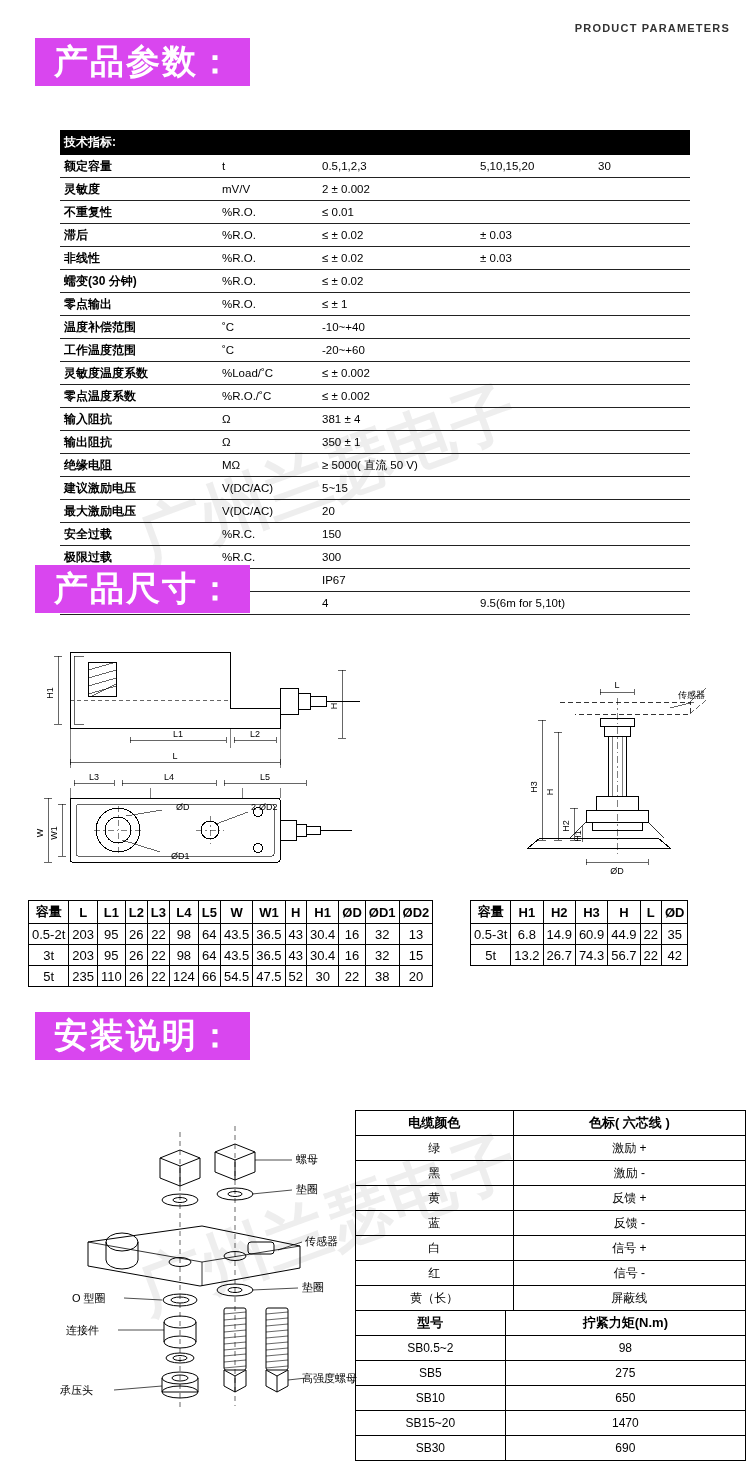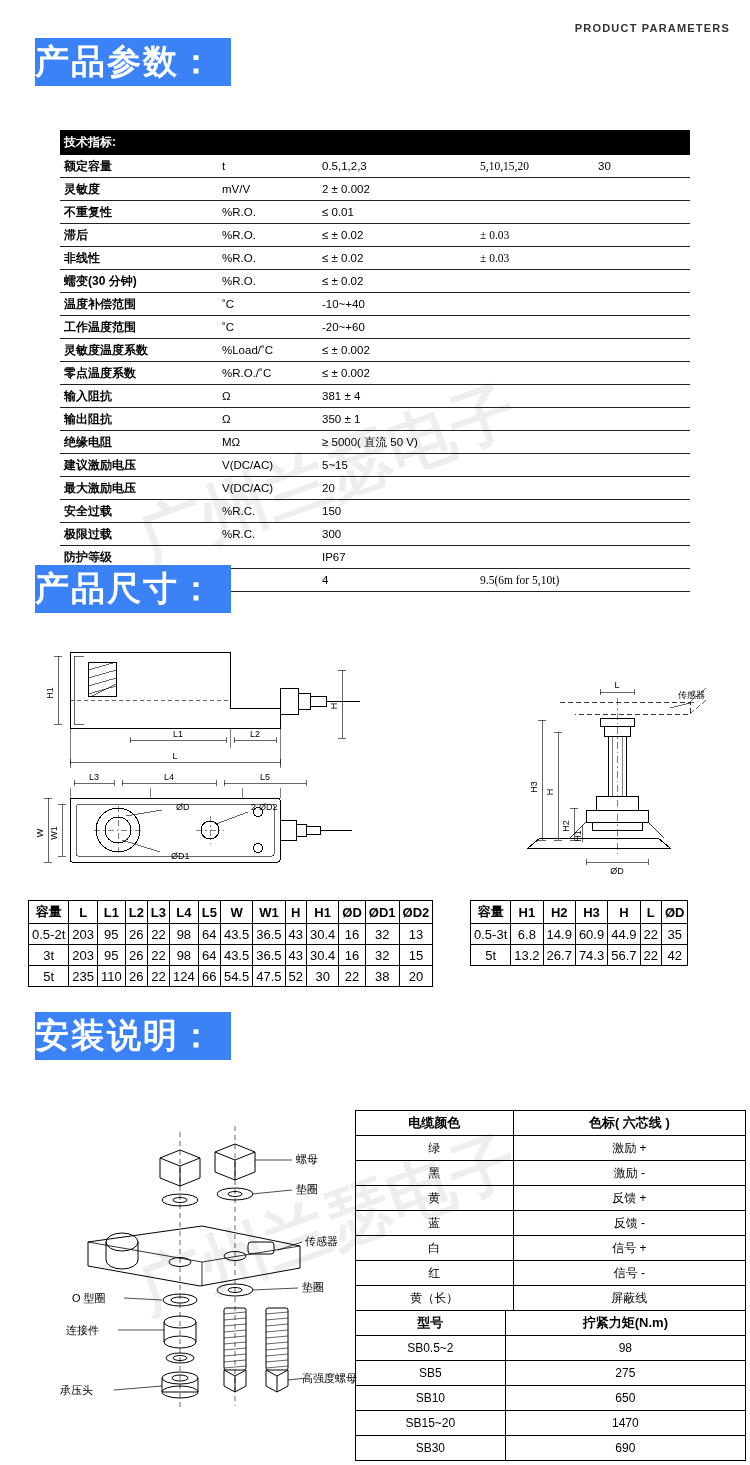--- a/index.html
+++ b/index.html
@@ -12,27 +12,27 @@
   }
   .page{position:relative;width:750px;height:1465px;overflow:hidden;}
 
   
   .top-label{
     position:absolute;top:22px;right:20px;
     font-size:11px;letter-spacing:1.2px;color:#333;font-weight:bold;
   }
   .sec-title{
     display:inline-block;
-    background:#3b82f6;
+    background:#d946ef;
     color:#fff;
     font-family:"DejaVu Sans","Liberation Sans",sans-serif;
     font-weight:bold;
     font-size:34px;
     letter-spacing:2px;
-    padding:6px 16px 8px 0;
+    padding:6px 16px 8px 19px;
     line-height:1;
   }
   .sec-wrap{position:absolute;left:35px;}
 
   
   .wm{
     position:absolute;
     font-family:"DejaVu Sans","Liberation Sans",sans-serif;
     font-size:66px;
     font-weight:bold;
@@ -55,21 +55,21 @@
     height:18px;
     vertical-align:middle;
   }
   .spec tr.head td{
     background:#000;color:#fff;font-weight:bold;border-bottom:1px solid #000;
     font-size:12px;padding:3px 4px;
   }
   .spec td.c1{width:150px;font-weight:bold;font-size:12px;}
   .spec td.c2{width:92px;}
   .spec td.c3{width:150px;}
-  .spec td.c4{width:110px;font-family:Liberation Serif, serif;}
+  .spec td.c4{width:110px;}
   .spec td.c5{width:auto;}
 
   
   .draw{position:absolute;left:30px;top:640px;width:690px;height:245px;}
   .draw svg{display:block;}
 
   
   .dimtbl{
     border-collapse:collapse;
     font-size:13px;
@@ -161,20 +161,27 @@
           <td class="c1">非线性</td>
           <td class="c2">%R.O.</td>
           <td class="c3">≤ ± 0.02</td>
           <td class="c4">± 0.03</td>
           <td class="c5"></td>
         </tr>
       <tr>
           <td class="c1">蠕变(30 分钟)</td>
           <td class="c2">%R.O.</td>
           <td class="c3">≤ ± 0.02</td>
+          <td class="c4"></td>
+          <td class="c5"></td>
+        </tr>
+      <tr>
+          <td class="c1">零点输出</td>
+          <td class="c2">%R.O.</td>
+          <td class="c3">≤ ± 1</td>
           <td class="c4"></td>
           <td class="c5"></td>
         </tr>
       <tr>
           <td class="c1">温度补偿范围</td>
           <td class="c2">˚C</td>
           <td class="c3">-10~+40</td>
           <td class="c4"></td>
           <td class="c5"></td>
         </tr>

